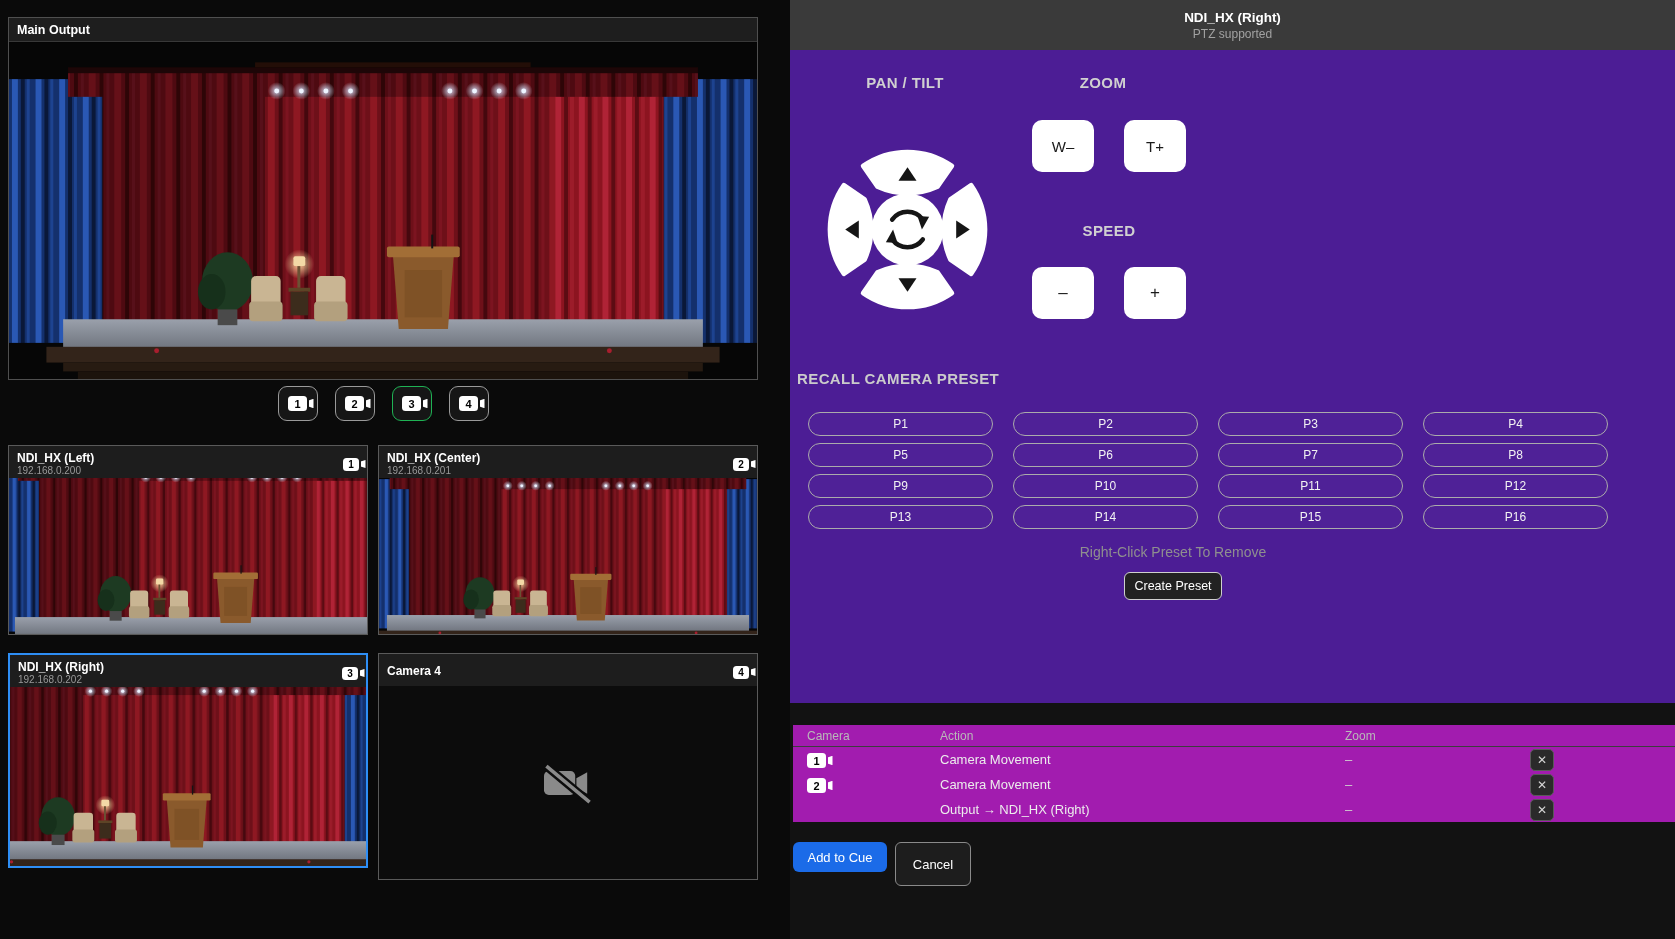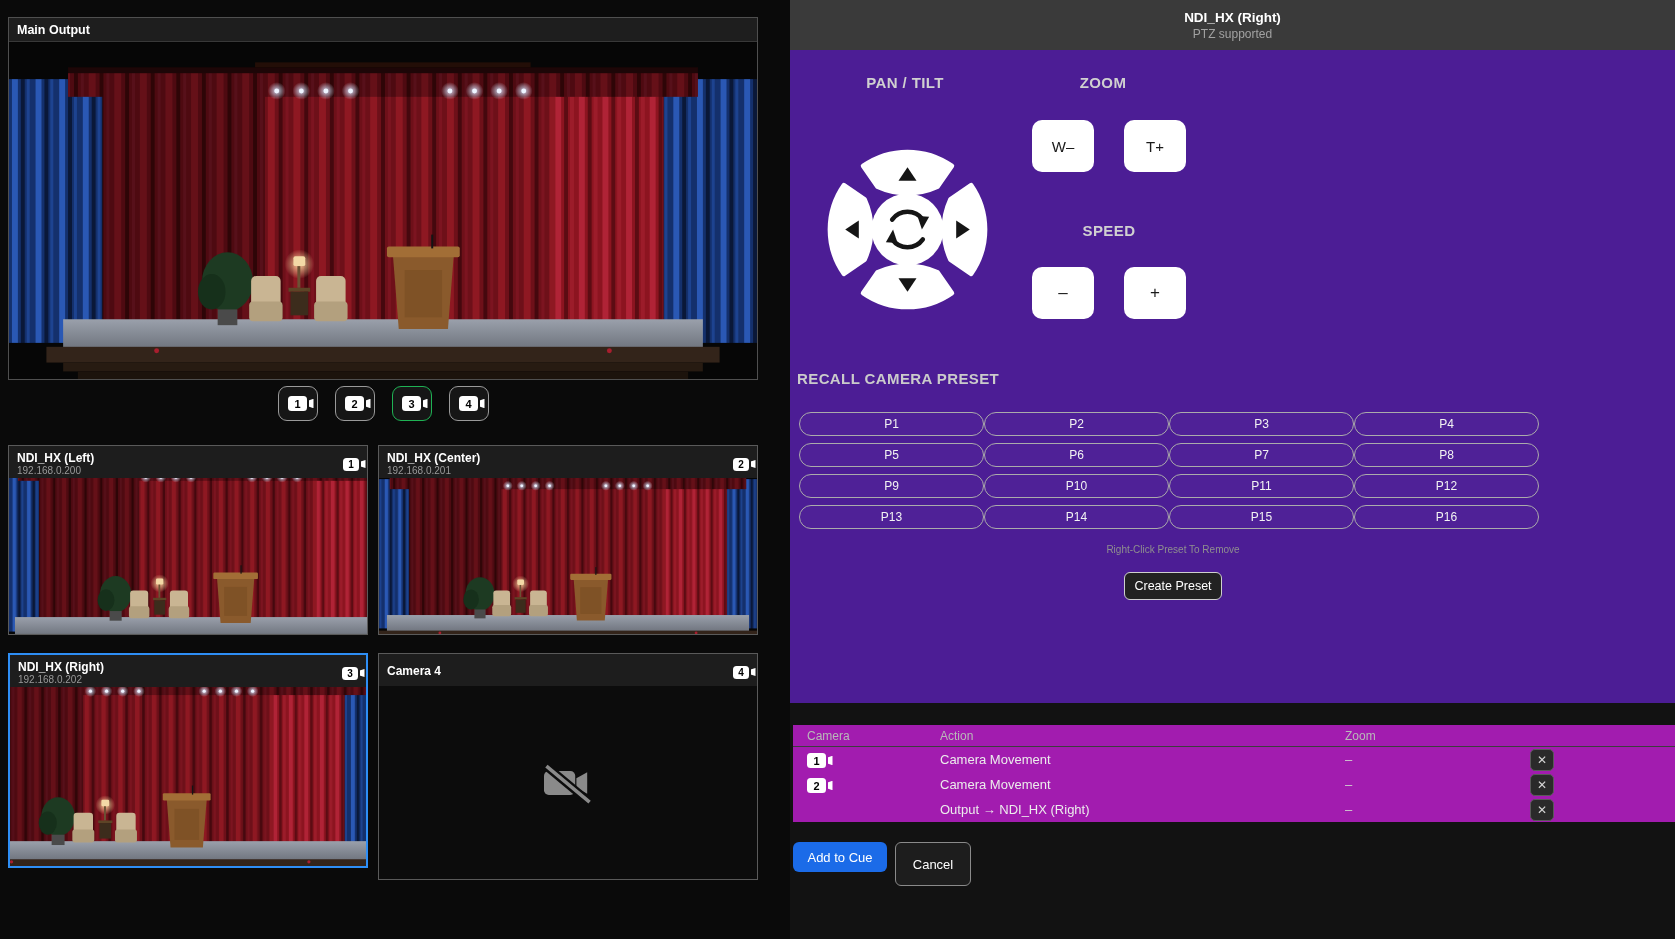--- a/index.html
+++ b/index.html
@@ -69,27 +69,27 @@
 
   .white-btn { position:absolute; background:#fff; color:#1a1a1a; border:none; border-radius:10px;
     font-size:15px; font-family:inherit; cursor:pointer; display:flex; align-items:center; justify-content:center; }
   #btn-wide  { left:242px; top:70px;  width:62px; height:52px; }
   #btn-tele  { left:334px; top:70px;  width:62px; height:52px; }
   #btn-spd-minus { left:242px; top:217px; width:62px; height:52px; font-size:17px; }
   #btn-spd-plus  { left:334px; top:217px; width:62px; height:52px; font-size:17px; }
 
   #label-recall { position:absolute; left:7px; top:320px; font-size:15px; font-weight:600;
     color:#cbcbcb; letter-spacing:.4px; }
-  #preset-grid { position:absolute; left:9px; top:362px; width:752px;
-    display:grid; grid-template-columns:repeat(4,185px); grid-auto-rows:24px; gap:7px 0; }
+  #preset-grid { position:absolute; left:18px; top:362px; width:752px;
+    display:grid; grid-template-columns:repeat(4,185px); grid-auto-rows:24px; gap:7px 20px; }
   .preset-btn { background:rgba(255,255,255,0.02); border:1px solid #ababab; border-radius:12px;
     color:#f2f2f2; font-size:12px; font-family:inherit; cursor:pointer;
     display:flex; align-items:center; justify-content:center; }
   #preset-hint { position:absolute; left:7px; top:494px; width:752px; text-align:center;
-    font-size:10px; color:#8f8f8f; }
+    font-size:14px; color:#8f8f8f; }
   #btn-create-preset { position:absolute; left:334px; top:522px; width:98px; height:28px;
     background:#222; border:1px solid #cfcfcf; border-radius:6px; color:#fff; font-size:12.5px;
     font-family:inherit; cursor:pointer; }
 
   #ptz-footer { position:absolute; left:790px; top:703px; width:885px; height:236px; background:#121212; }
   #cue-table { position:absolute; left:3px; top:22px; width:892px; background:#a21caf; }
   .cue-row { display:grid; grid-template-columns:133px 405px 185px 41px; align-items:center;
     height:25px; padding-left:14px; }
   .cue-row.head { height:22px; border-bottom:1px solid #3d3d3d; }
   .cue-col-h { font-size:12px; color:#b9b9b9; }

